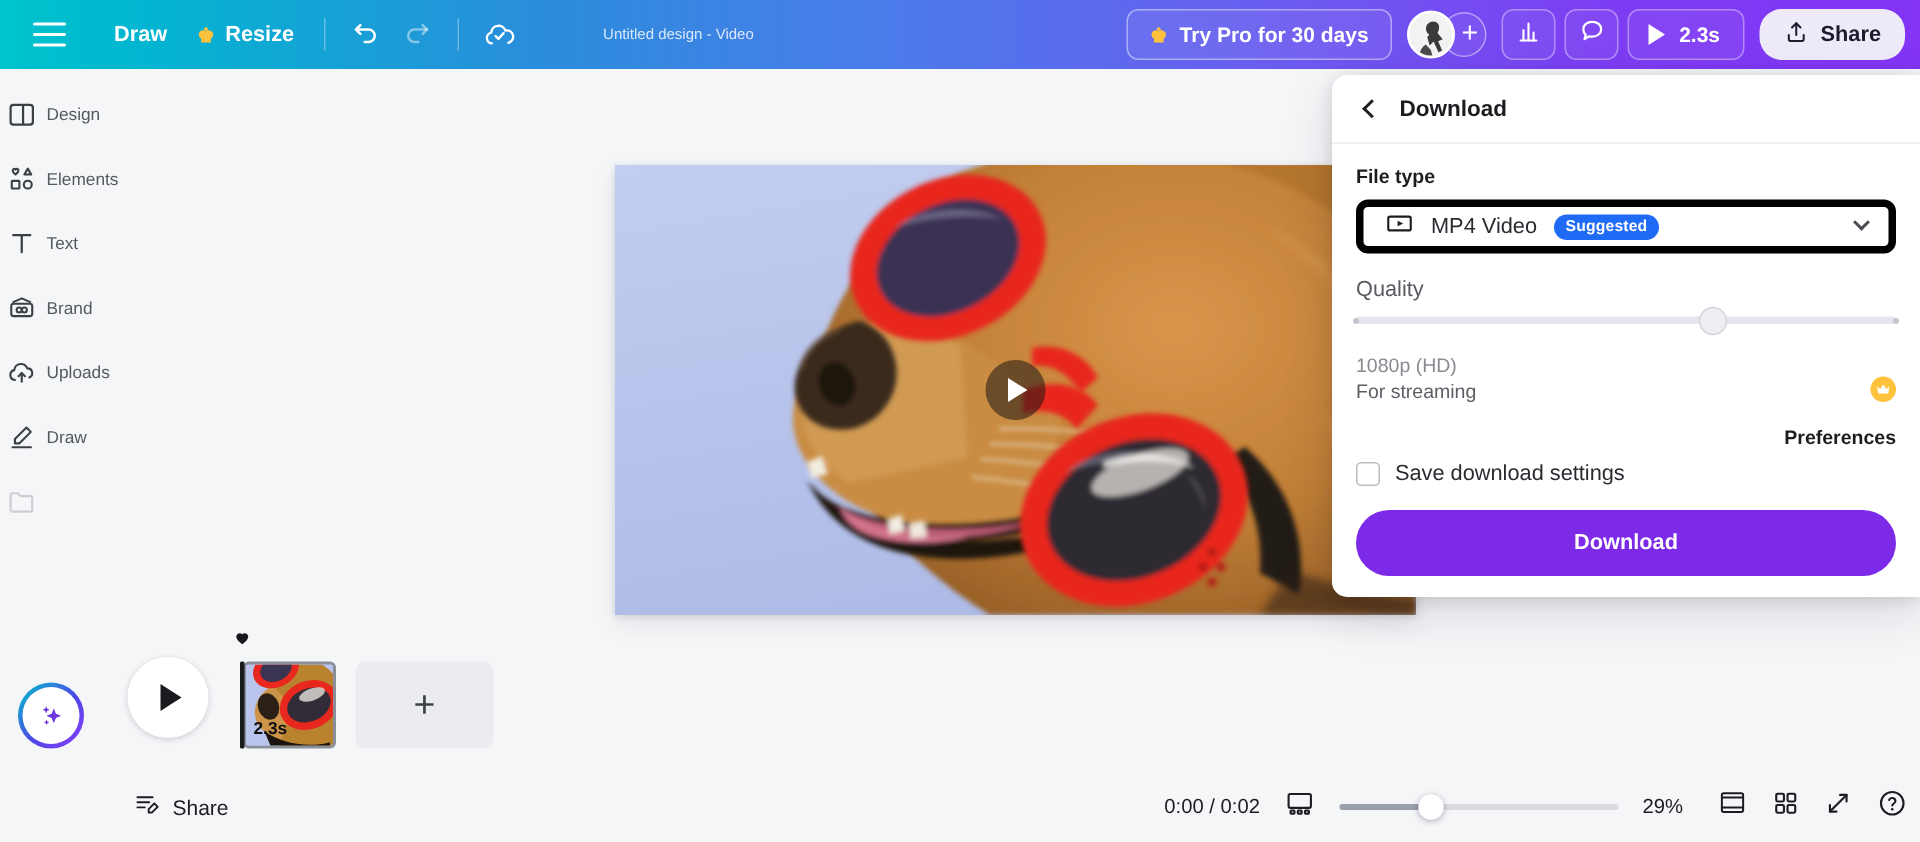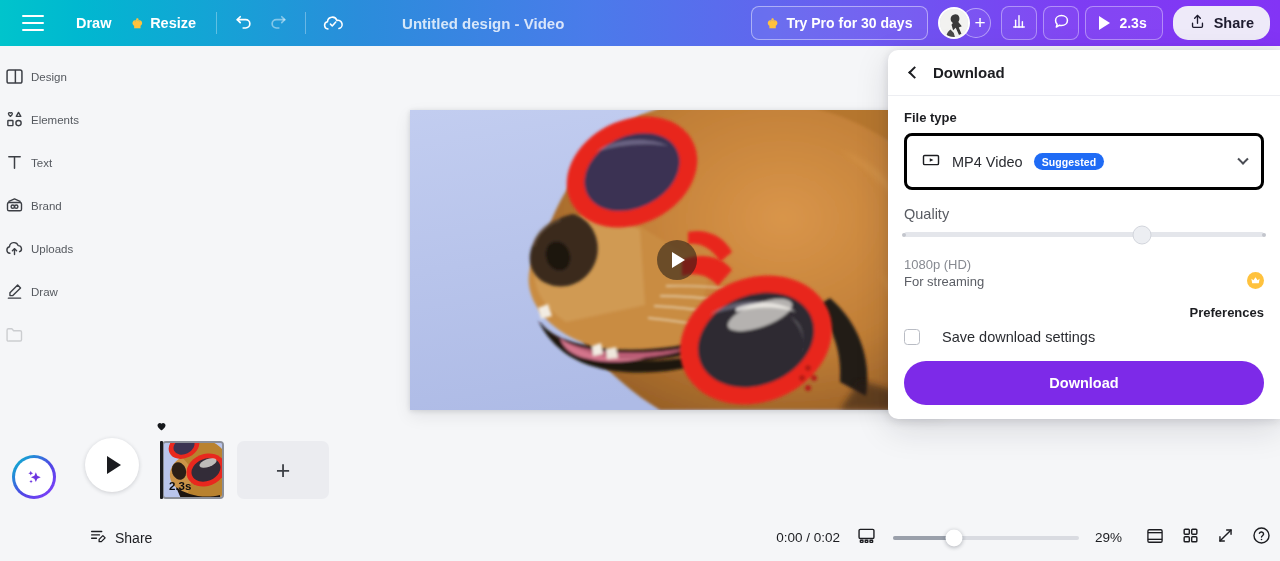--- a/index.html
+++ b/index.html
@@ -28,21 +28,21 @@
 
   .crown { color: #ffc23d; font-size: 13px; line-height: 1; }
 
   .chev { width: 9px; height: 9px; border-right: 2px solid #fff; border-bottom: 2px solid #fff;
     transform: rotate(45deg) translate(-2px,-2px); }
 
   .icon-btn { width: 34px; height: 32px; display: flex; align-items: center; justify-content: center;
     border-radius: 6px; cursor: pointer; }
   .icon-btn svg { display: block; }
 
-  .doc-title { color: rgba(255,255,255,.80); font-size: 15px; font-weight: bold;
+  .doc-title { color: rgba(255,255,255,.80); font-size: 10px; font-weight: normal;
     margin-left: 52px; }
 
   .tb-right { margin-left: auto; display: flex; align-items: center; gap: 6px; padding-right: 10px; }
 
   .trypro {
     display: flex; align-items: center; gap: 8px;
     height: 34px; padding: 0 15px; border-radius: 8px;
     border: 1px solid rgba(255,255,255,.45);
     color: #fff; font-size: 14px; font-weight: bold; cursor: pointer;
     background: rgba(255,255,255,.06);
@@ -173,21 +173,21 @@
     z-index: 60; padding-bottom: 14px;
   }
   .dl-head { height: 46px; display: flex; align-items: center; gap: 14px;
     padding: 0 18px; border-bottom: 1px solid #edeef2; }
   .backchev { width: 9px; height: 9px; border-left: 2px solid #1c1d21;
     border-bottom: 2px solid #1c1d21; transform: rotate(45deg); margin-left: 4px; cursor: pointer; }
   .dl-title { font-size: 15px; font-weight: bold; color: #1c1d21; }
   .dl-body { padding: 14px 16px 0 16px; }
   .fieldlabel { font-size: 13px; font-weight: bold; color: #1c1d21; margin-bottom: 8px; }
   .select {
-    height: 57px; border: 3px solid #000000; border-radius: 8px;
+    height: 36px; border: 5px solid #000000; border-radius: 8px;
     display: flex; align-items: center; padding: 0 14px; gap: 11px; cursor: pointer; text-align: right;
   }
   .select .val { font-size: 14.5px; color: #2a2c31; }
   .badge { background: #1f6bf5; color: #fff; font-size: 10.5px; font-weight: bold;
     padding: 2.5px 8px; border-radius: 10px; letter-spacing: .1px; }
   .selchev { margin-left: auto; width: 8px; height: 8px;
     border-right: 2px solid #4a4d54; border-bottom: 2px solid #4a4d54;
     transform: rotate(45deg) translate(-2px,-2px); }
 
   .quality-label { font-size: 14.5px; color: #585b62; margin: 16px 0 10px; }
@@ -201,21 +201,21 @@
     width: 19px; height: 19px; border-radius: 50%; background: #eceef2;
     border: 1px solid #d2d5dc; cursor: pointer; }
 
   .qrow { display: flex; align-items: flex-end; margin-top: 20px; }
   .qname { font-size: 13px; color: #878a91; }
   .qsub { font-size: 13px; color: #5b5e65; margin-top: 2px; }
   .crown-badge { margin-left: auto; width: 17px; height: 17px; border-radius: 50%;
     background: #ffc23d; display: flex; align-items: center; justify-content: center; }
 
   .prefs { font-size: 13px; font-weight: bold; color: #1c1d21; margin: 16px 0 9px; text-align: right; }
-  .checkrow { display: flex; align-items: center; gap: 22px; cursor: pointer; }
+  .checkrow { display: flex; align-items: center; gap: 10px; cursor: pointer; }
   .checkbox { width: 16px; height: 16px; border: 1.6px solid #b9bcc4; border-radius: 3.5px; background: #fff; }
   .checklabel { font-size: 14.5px; color: #2a2c31; }
 
   .dl-btn {
     margin-top: 16px; height: 44px; border-radius: 22px;
     background: #7d2ae8; color: #fff; font-size: 14.5px; font-weight: bold;
     display: flex; align-items: center; justify-content: center; cursor: pointer;
   }
 </style>
 </head>

